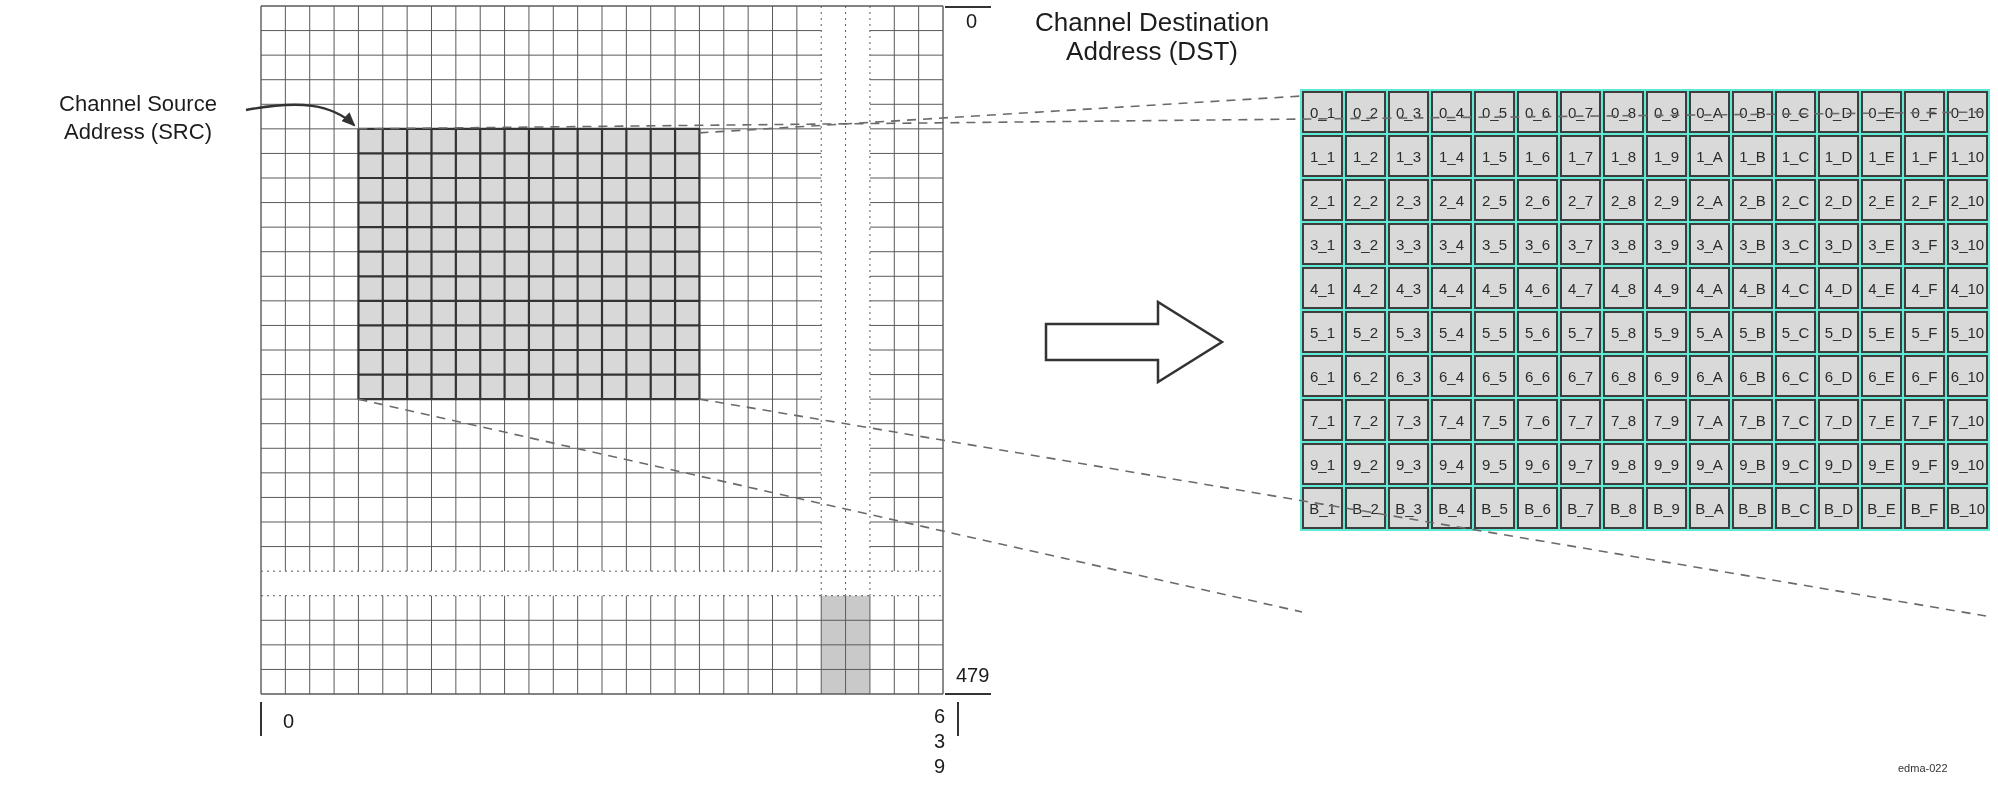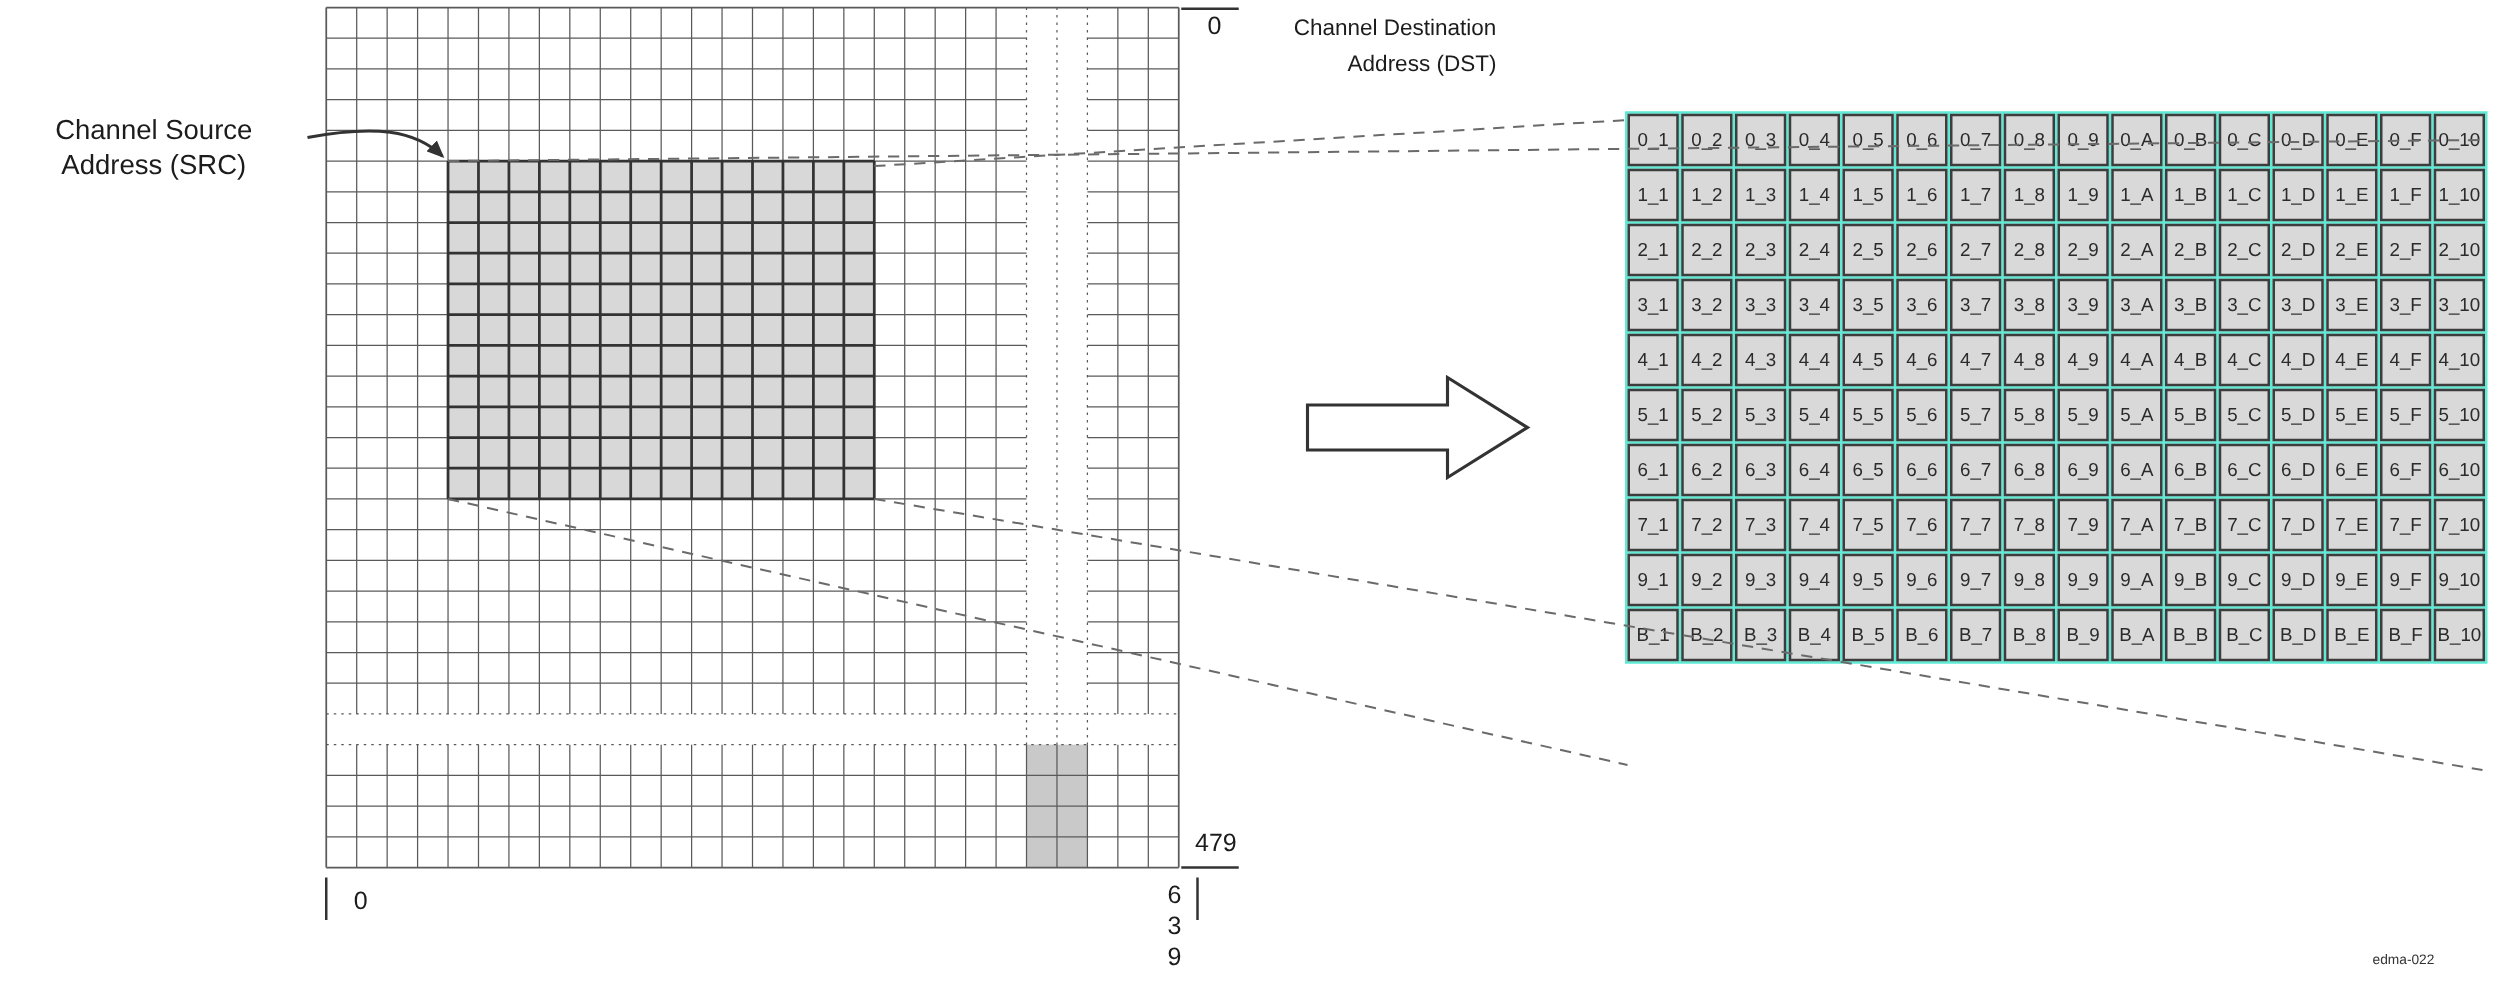--- a/index.html
+++ b/index.html
@@ -14,25 +14,25 @@
   }
   #diagram-svg {
     position: absolute;
     left: 0; top: 0;
     z-index: 5;
     pointer-events: none;
   }
   .label { position: absolute; z-index: 3; color: #1c1c1c; }
   #src-label {
     left: 0px; top: 90px; width: 246px;
-    text-align: center; font-size: 22px; line-height: 28px;
+    text-align: center; font-size: 22px; line-height: 28px; padding-left: 15px;
   }
   #dst-label {
     left: 1035px; top: 8px;
-    text-align: right; font-size: 18px; line-height: 29px;
+    text-align: center; font-size: 26px; line-height: 29px;
   }
   .axis-num { font-size: 20px; }
   #num-top-0    { left: 966px; top: 10px; }
   #num-479      { left: 956px; top: 664px; }
   #num-bottom-0 { left: 283px; top: 710px; }
   #col-end {
     left: 934px; top: 704px;
     display: flex; flex-direction: column;
     line-height: 25px; text-align: center; font-size: 20px;
   }

